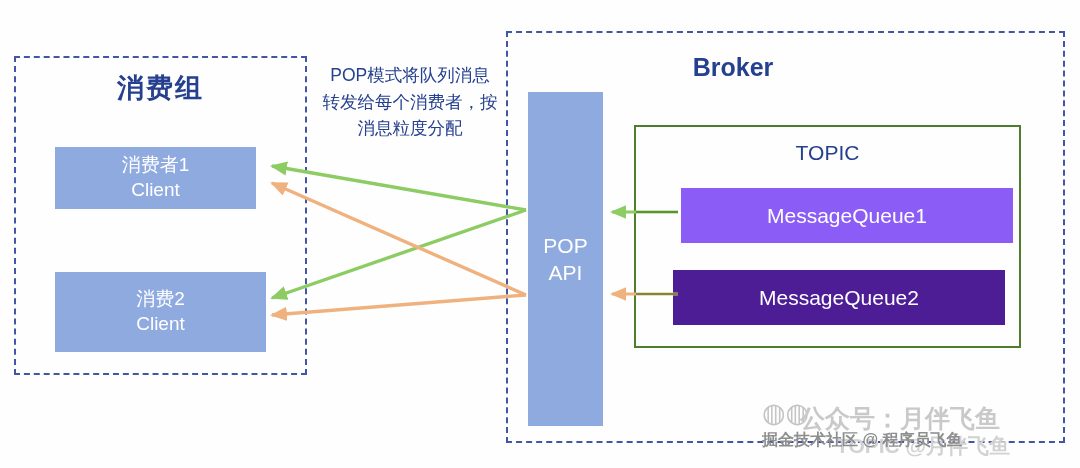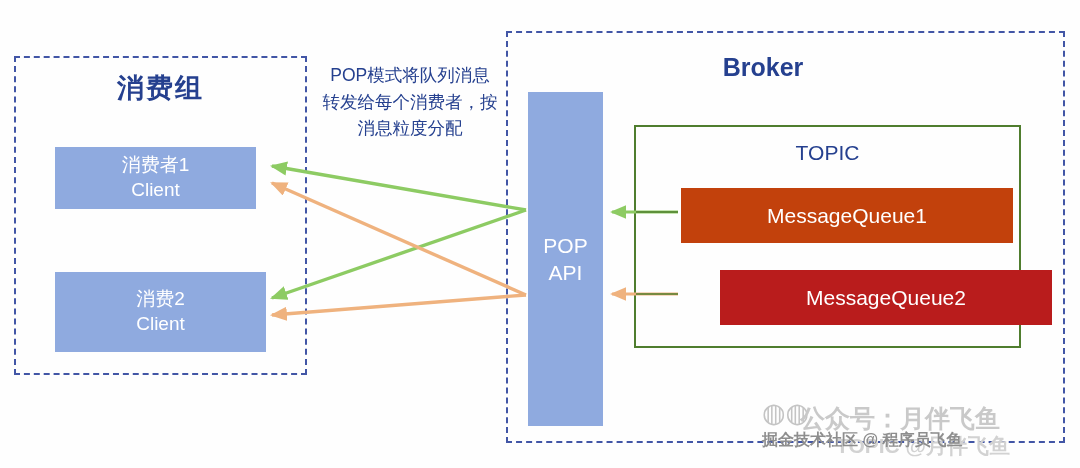--- a/index.html
+++ b/index.html
@@ -31,21 +31,21 @@
   .group-title {
     position: absolute;
     left: 0;
     width: 100%;
     text-align: center;
     color: #25408f;
     font-weight: bold;
     white-space: nowrap;
   }
   #consumer-group-title { top: 70px;  font-size: 27px; letter-spacing: 2px; }
-  #broker-title         { top: 53px;  font-size: 25px; left: 532px; width: 462px; }
+  #broker-title         { top: 53px;  font-size: 25px; left: 502px; width: 462px; }
 
   
   .blue-box {
     position: absolute;
     background: #8faadf;
     color: #ffffff;
     box-sizing: border-box;
     display: flex;
     flex-direction: column;
     align-items: center;
@@ -79,22 +79,22 @@
 
   .queue-box {
     position: absolute;
     display: flex;
     align-items: center;
     justify-content: center;
     color: #ffffff;
     font-size: 21px;
     box-sizing: border-box;
   }
-  #queue-1 { left: 681px; top: 188px; width: 332px; height: 55px; background: #c2410c; }
-  #queue-2 { left: 720px; top: 270px; width: 332px; height: 55px; background: #b91c1c; }
+  #queue-1 { left: 681px; top: 188px; width: 332px; height: 55px; background: #8b5cf6; }
+  #queue-2 { left: 673px; top: 270px; width: 332px; height: 55px; background: #4c1d95; }
 
   
   #annotation {
     position: absolute;
     left: 322px; top: 62px; width: 176px;
     color: #25408f;
     font-size: 17.5px;
     line-height: 1.52;
     text-align: center;
   }

